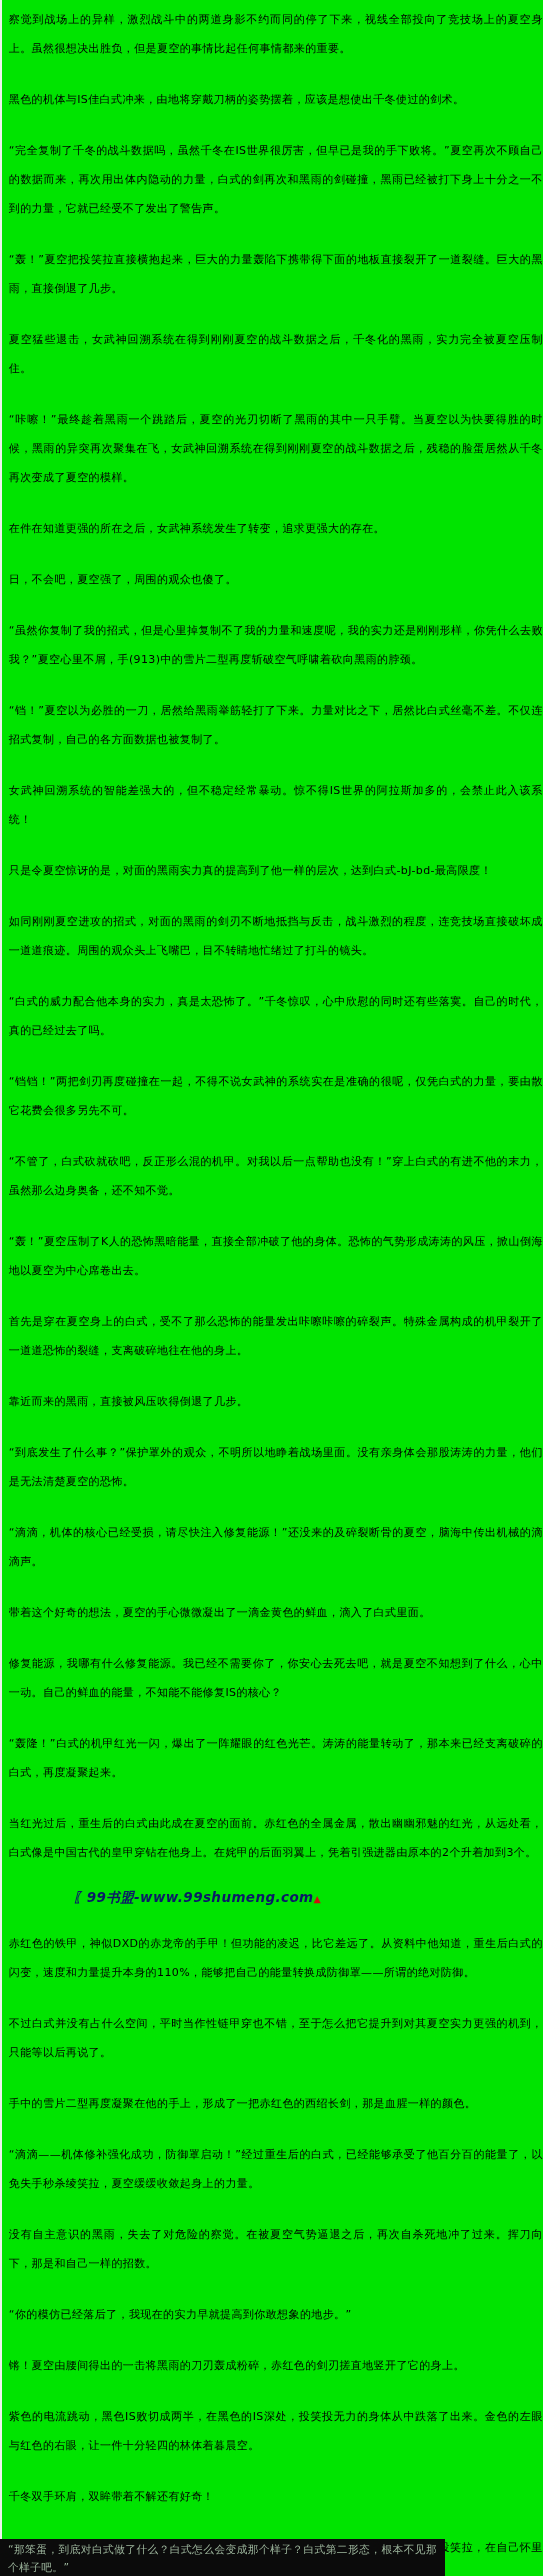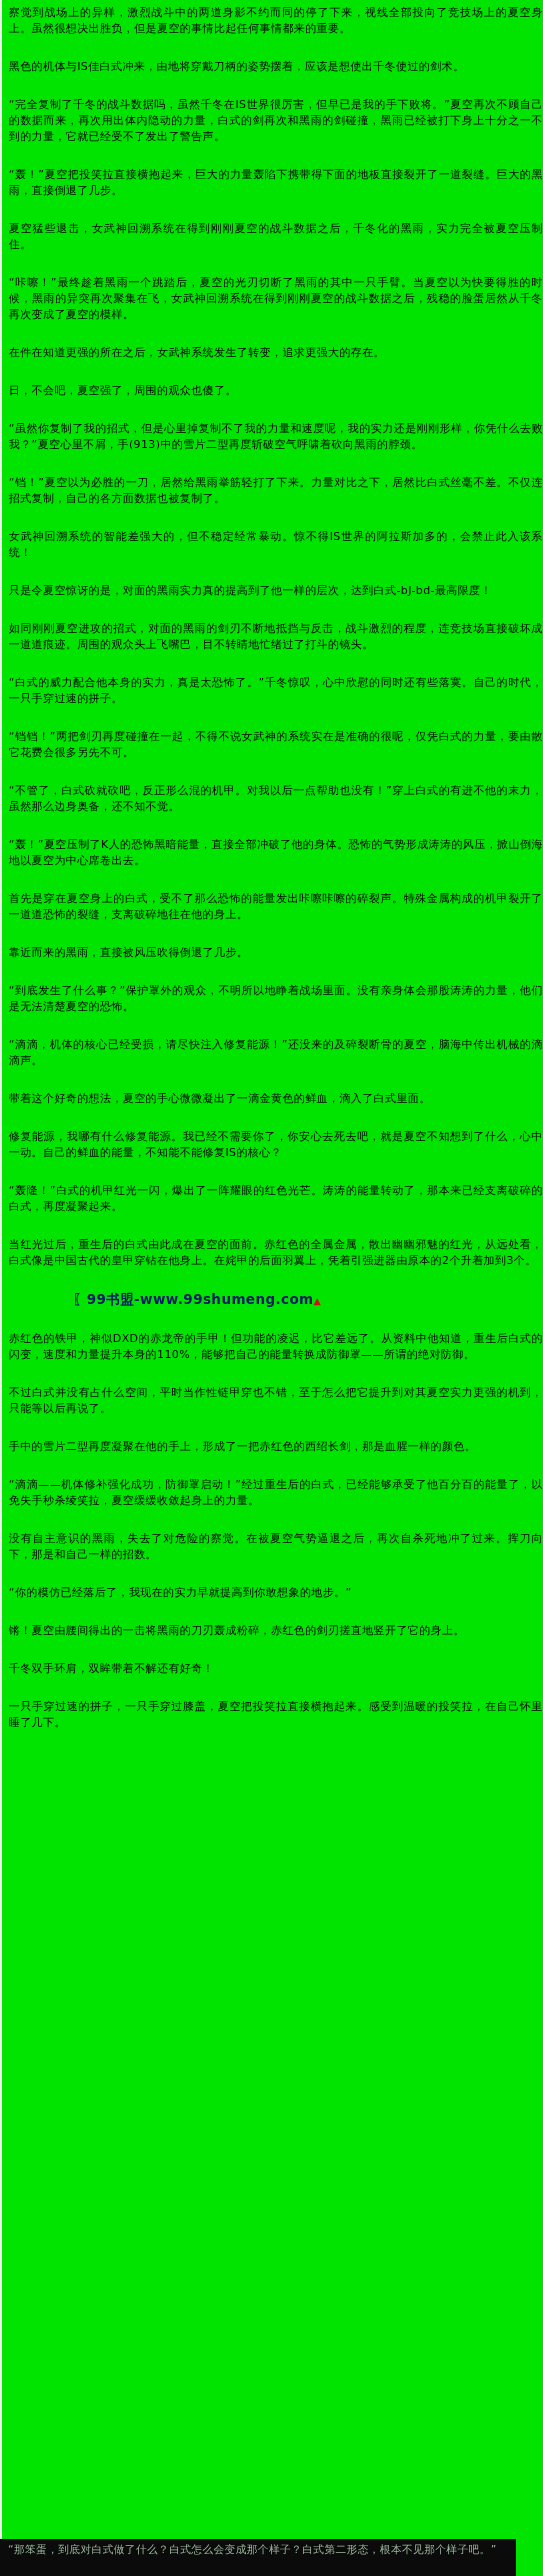--- a/index.html
+++ b/index.html
@@ -25,43 +25,44 @@
   .page {
     position: absolute;
     left: 2.4px;
     top: 0;
     width: 534px;
     padding: 4.8px 3.2px 0 6.4px;
     color: #000000;
   }
   p.para {
     font-size: 11px;
-    line-height: 16px;
+    line-height: 29px;
     letter-spacing: 0.4px;
     margin: 0 0 22px 0;
     text-align: justify;
     word-break: break-all;
   }
   .watermark {
     font-size: 13.5px;
     font-weight: bold;
     color: #0a1a66;
     margin: 18px 0 22px 64px;
     letter-spacing: 0.4px;
+    font-style: italic;
   }
   .watermark .mark {
     color: #cc1111;
     font-size: 9.5px;
     vertical-align: middle;
   }
   .bottom-bar {
     position: absolute;
     left: 0;
     bottom: 0;
-    width: 516px;
+    width: 445px;
     height: 37px;
     background: #0b0b0b;
     box-sizing: border-box;
     padding: 2.4px 8px 0 8px;
     overflow: hidden;
   }
   .bottom-bar span {
     color: #9fb89f;
     font-size: 10.7px;
     line-height: 17.5px;
@@ -83,40 +84,41 @@
     <p class="para">“轰！”夏空把投笑拉直接横抱起来，巨大的力量轰陷下携带得下面的地板直接裂开了一道裂缝。巨大的黑雨，直接倒退了几步。</p>
     <p class="para">夏空猛些退击，女武神回溯系统在得到刚刚夏空的战斗数据之后，千冬化的黑雨，实力完全被夏空压制住。</p>
     <p class="para">“咔嚓！”最终趁着黑雨一个跳踏后，夏空的光刃切断了黑雨的其中一只手臂。当夏空以为快要得胜的时候，黑雨的异突再次聚集在飞，女武神回溯系统在得到刚刚夏空的战斗数据之后，残稳的脸蛋居然从千冬再次变成了夏空的模样。</p>
     <p class="para">在件在知道更强的所在之后，女武神系统发生了转变，追求更强大的存在。</p>
     <p class="para">日，不会吧，夏空强了，周围的观众也傻了。</p>
     <p class="para">“虽然你复制了我的招式，但是心里掉复制不了我的力量和速度呢，我的实力还是刚刚形样，你凭什么去败我？”夏空心里不屑，手(913)中的雪片二型再度斩破空气呼啸着砍向黑雨的脖颈。</p>
     <p class="para">“铛！”夏空以为必胜的一刀，居然给黑雨举筋轻打了下来。力量对比之下，居然比白式丝毫不差。不仅连招式复制，自己的各方面数据也被复制了。</p>
     <p class="para">女武神回溯系统的智能差强大的，但不稳定经常暴动。惊不得IS世界的阿拉斯加多的，会禁止此入该系统！</p>
     <p class="para">只是令夏空惊讶的是，对面的黑雨实力真的提高到了他一样的层次，达到白式-bJ-bd-最高限度！</p>
     <p class="para">如同刚刚夏空进攻的招式，对面的黑雨的剑刃不断地抵挡与反击，战斗激烈的程度，连竞技场直接破坏成一道道痕迹。周围的观众头上飞嘴巴，目不转睛地忙绪过了打斗的镜头。</p>
-    <p class="para">“白式的威力配合他本身的实力，真是太恐怖了。”千冬惊叹，心中欣慰的同时还有些落寞。自己的时代，一只手穿过速的拼子。</p>
+    <p class="para">“白式的威力配合他本身的实力，真是太恐怖了。”千冬惊叹，心中欣慰的同时还有些落寞。自己的时代，真的已经过去了吗。</p>
     <p class="para">“铛铛！”两把剑刃再度碰撞在一起，不得不说女武神的系统实在是准确的很呢，仅凭白式的力量，要由散它花费会很多另先不可。</p>
     <p class="para">“不管了，白式砍就砍吧，反正形么混的机甲。对我以后一点帮助也没有！”穿上白式的有进不他的末力，虽然那么边身奥备，还不知不觉。</p>
     <p class="para">“轰！”夏空压制了K人的恐怖黑暗能量，直接全部冲破了他的身体。恐怖的气势形成涛涛的风压，掀山倒海地以夏空为中心席卷出去。</p>
     <p class="para">首先是穿在夏空身上的白式，受不了那么恐怖的能量发出咔嚓咔嚓的碎裂声。特殊金属构成的机甲裂开了一道道恐怖的裂缝，支离破碎地往在他的身上。</p>
     <p class="para">靠近而来的黑雨，直接被风压吹得倒退了几步。</p>
     <p class="para">“到底发生了什么事？”保护罩外的观众，不明所以地睁着战场里面。没有亲身体会那股涛涛的力量，他们是无法清楚夏空的恐怖。</p>
     <p class="para">“滴滴，机体的核心已经受损，请尽快注入修复能源！”还没来的及碎裂断骨的夏空，脑海中传出机械的滴滴声。</p>
     <p class="para">带着这个好奇的想法，夏空的手心微微凝出了一滴金黄色的鲜血，滴入了白式里面。</p>
     <p class="para">修复能源，我哪有什么修复能源。我已经不需要你了，你安心去死去吧，就是夏空不知想到了什么，心中一动。自己的鲜血的能量，不知能不能修复IS的核心？</p>
     <p class="para">“轰隆！”白式的机甲红光一闪，爆出了一阵耀眼的红色光芒。涛涛的能量转动了，那本来已经支离破碎的白式，再度凝聚起来。</p>
     <p class="para">当红光过后，重生后的白式由此成在夏空的面前。赤红色的全属金属，散出幽幽邪魅的红光，从远处看，白式像是中国古代的皇甲穿钻在他身上。在姹甲的后面羽翼上，凭着引强进器由原本的2个升着加到3个。</p>
     <div class="watermark"><span>〖99书盟-www.99shumeng.com</span><span class="mark">▲</span></div>
     <p class="para">赤红色的铁甲，神似DXD的赤龙帝的手甲！但功能的凌迟，比它差远了。从资料中他知道，重生后白式的闪变，速度和力量提升本身的110%，能够把自己的能量转换成防御罩——所谓的绝对防御。</p>
     <p class="para">不过白式并没有占什么空间，平时当作性链甲穿也不错，至于怎么把它提升到对其夏空实力更强的机到，只能等以后再说了。</p>
     <p class="para">手中的雪片二型再度凝聚在他的手上，形成了一把赤红色的西绍长剑，那是血腥一样的颜色。</p>
     <p class="para">“滴滴——机体修补强化成功，防御罩启动！”经过重生后的白式，已经能够承受了他百分百的能量了，以免失手秒杀绫笑拉，夏空缓缓收敛起身上的力量。</p>
     <p class="para">没有自主意识的黑雨，失去了对危险的察觉。在被夏空气势逼退之后，再次自杀死地冲了过来。挥刀向下，那是和自己一样的招数。</p>
     <p class="para">“你的模仿已经落后了，我现在的实力早就提高到你敢想象的地步。”</p>
     <p class="para">锵！夏空由腰间得出的一击将黑雨的刀刃轰成粉碎，赤红色的剑刃搓直地竖开了它的身上。</p>
+    <p class="para">紫色的电流跳动，黑色IS败切成两半，在黑色的IS深处，投笑投无力的身体从中跌落了出来。金色的左眼与红色的右眼，让一件十分轻四的林体着暮晨空。</p>
     <p class="para">千冬双手环肩，双眸带着不解还有好奇！</p>
     <p class="para">一只手穿过速的拼子，一只手穿过膝盖，夏空把投笑拉直接横抱起来。感受到温暖的投笑拉，在自己怀里睡了几下。</p>
   </div>
 
 <div class="bottom-bar">
   <span>“那笨蛋，到底对白式做了什么？白式怎么会变成那个样子？白式第二形态，根本不见那个样子吧。”</span>
 </div>
 
 
 </body></html>

